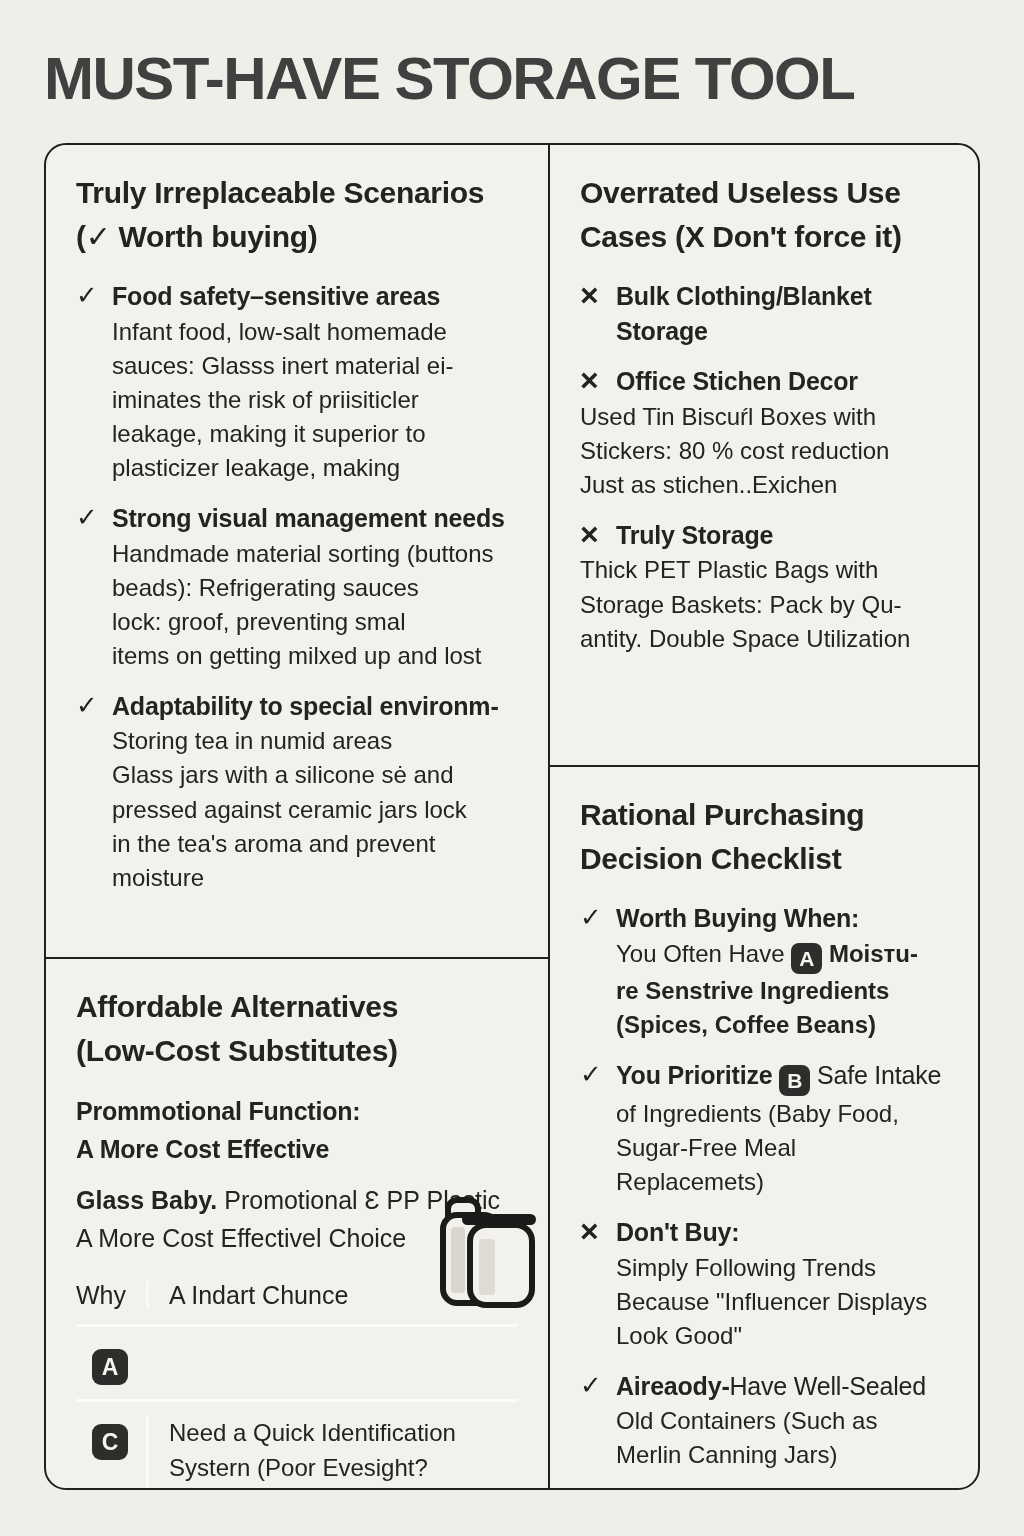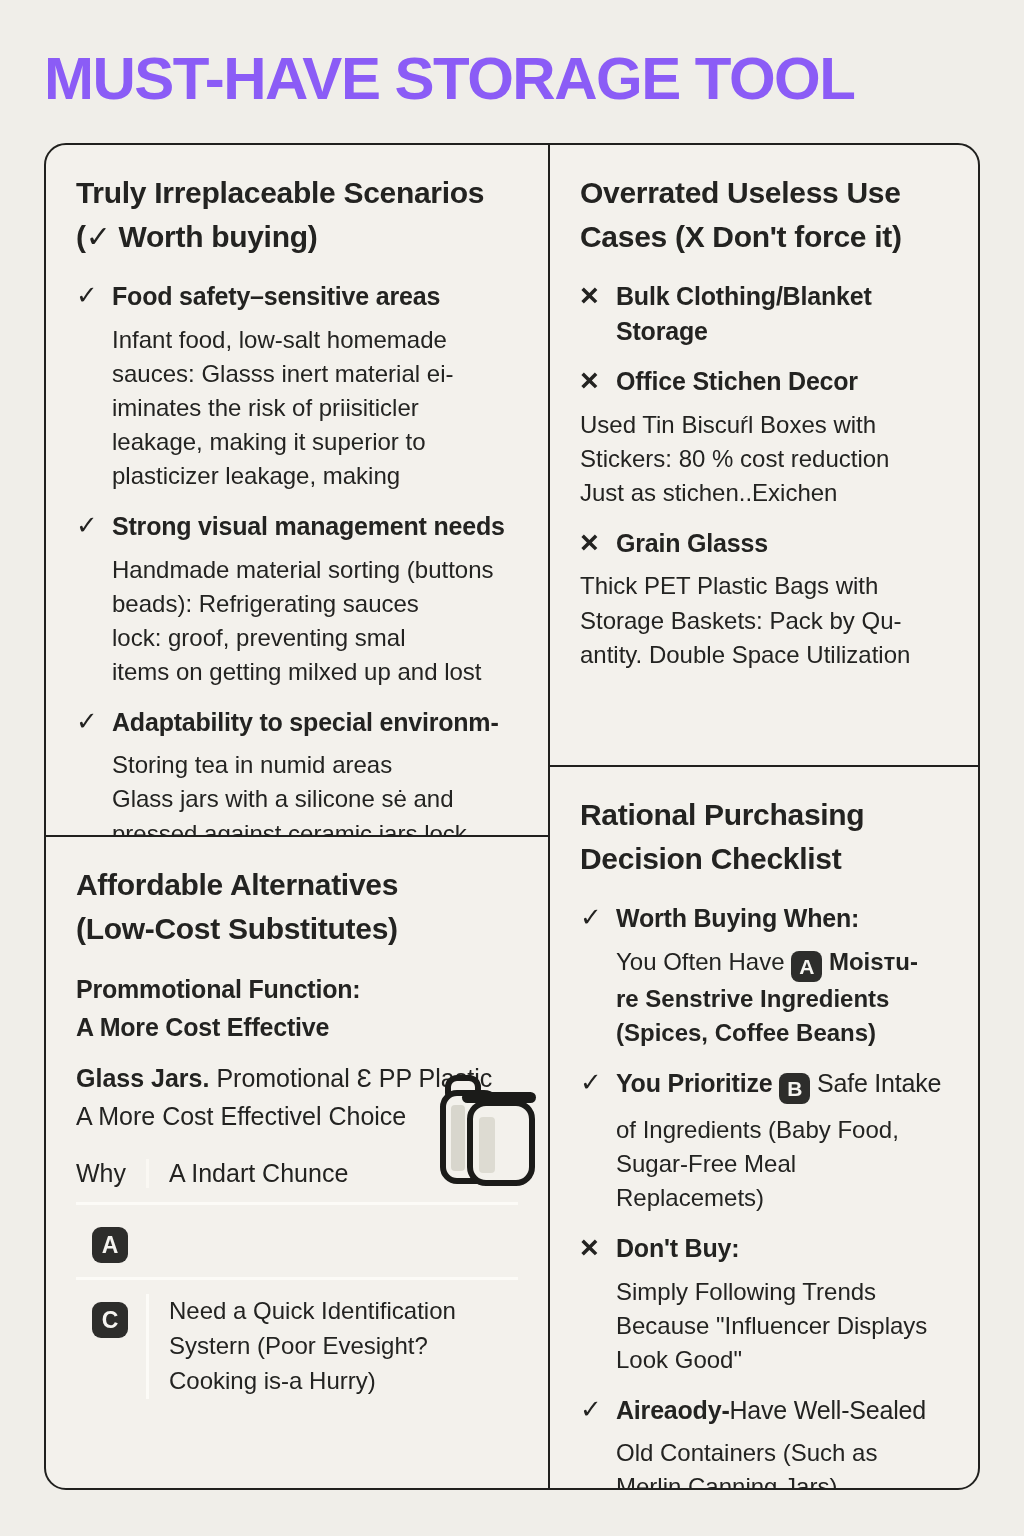--- a/index.html
+++ b/index.html
@@ -7,45 +7,45 @@
   body {
     background:#f0eee9;
     font-family:"Liberation Sans","DejaVu Sans",sans-serif;
     color:#232321;
     position:relative;
     overflow:hidden;
   }
   .title {
     position:absolute; left:44px; top:44px;
     font-size:60px; font-weight:800; letter-spacing:-1.5px;
-    color:#8b5cf6; white-space:nowrap;
+    color:#404040; white-space:nowrap;
   }
   .box {
     position:absolute; left:44px; top:143px; width:936px; height:1347px;
     border:2.5px solid #20201e; border-radius:22px;
     background:#f3f1ec; display:flex; overflow:hidden;
   }
   .col { display:flex; flex-direction:column; }
   .col.left  { width:504px; border-right:2.5px solid #20201e; }
   .col.right { flex:1; }
   .panel { padding:24px 30px; position:relative; overflow:hidden; }
-  .panel.tl { height:692px; border-bottom:2.5px solid #20201e; }
+  .panel.tl { height:814px; border-bottom:2.5px solid #20201e; }
   .panel.bl { flex:1; }
   .panel.tr { height:622px; border-bottom:2.5px solid #20201e; }
   .panel.br { flex:1; }
   h2 {
     font-size:30px; font-weight:700; line-height:1.47;
     letter-spacing:-0.3px; white-space:pre-line; margin:2px 0 20px 0;
   }
   .item { display:flex; margin-bottom:16px; }
   .mark { width:36px; flex:none; font-weight:700; font-size:26px; line-height:1.3; }
   .mark.x { font-size:32px; line-height:1.0; }
   .itxt { flex:1; }
   .ihead { font-size:25px; font-weight:700; line-height:1.38; white-space:pre-line; letter-spacing:-0.2px; }
-  .ibody { font-size:24px; font-weight:400; line-height:1.42; white-space:pre-line; margin-top:9px; }
+  .ibody { font-size:24px; font-weight:400; line-height:1.42; white-space:pre-line; margin-top:1px; }
   .ibody.flush { margin-left:-36px; }   
   .ih { font-weight:700; }
   .ir { font-weight:400; }
   .inline-badge {
     display:inline-block; background:#2d2d2b; color:#f5f4f0;
     width:31px; height:31px; line-height:31px; border-radius:8px;
     text-align:center; font-size:21px; font-weight:700; vertical-align:-4px;
   }
   .sub { font-size:25px; font-weight:700; line-height:1.5; white-space:pre-line; margin-bottom:14px; letter-spacing:-0.2px; }
   .para { font-size:25px; line-height:1.5; white-space:pre-line; margin-bottom:16px; }
@@ -110,21 +110,21 @@
 moisture</div>
         </div>
       </div>
     </section>
 
     <section class="panel bl">
       <h2>Affordable Alternatives
 (Low-Cost Substitutes)</h2>
       <div class="sub">Prommotional Function:
 A More Cost Effective</div>
-      <div class="para"><span class="ih">Glass Jars.</span><span class="ir"> Promotional Ɛ PP Plastic
+      <div class="para"><span class="ih">Glass Baby.</span><span class="ir"> Promotional Ɛ PP Plastic
 A More Cost Effectivel Choice</span></div>
 
       <svg class="jar" viewBox="0 0 102 118" xmlns="http://www.w3.org/2000/svg">
         <rect x="12" y="5" width="30" height="24" rx="9" fill="#f3f1ec" stroke="#1b1b19" stroke-width="6"></rect>
         <rect x="7" y="20" width="55" height="88" rx="14" fill="#f3f1ec" stroke="#1b1b19" stroke-width="6"></rect>
         <rect x="15" y="32" width="14" height="66" rx="4" fill="#d8d6cd"></rect>
         <rect x="34" y="30" width="62" height="80" rx="16" fill="#f3f1ec" stroke="#1b1b19" stroke-width="6"></rect>
         <rect x="26" y="19" width="74" height="11" rx="5.5" fill="#1b1b19"></rect>
         <rect x="43" y="44" width="16" height="56" rx="4" fill="#dddbd2"></rect>
       </svg>
@@ -171,21 +171,21 @@
           <div class="ihead">Office Stichen Decor</div>
           <div class="ibody flush">Used Tin Biscuŕl Boxes with
 Stickers: 80 % cost reduction
 Just as stichen..Exichen</div>
         </div>
       </div>
 
       <div class="item">
         <span class="mark x">×</span>
         <div class="itxt">
-          <div class="ihead">Grain Glasss</div>
+          <div class="ihead">Truly Storage</div>
           <div class="ibody flush">Thick PET Plastic Bags with
 Storage Baskets: Pack by Qu-
 antity. Double Space Utilization</div>
         </div>
       </div>
     </section>
 
     <section class="panel br">
       <h2>Rational Purchasing
 Decision Checklist</h2>

